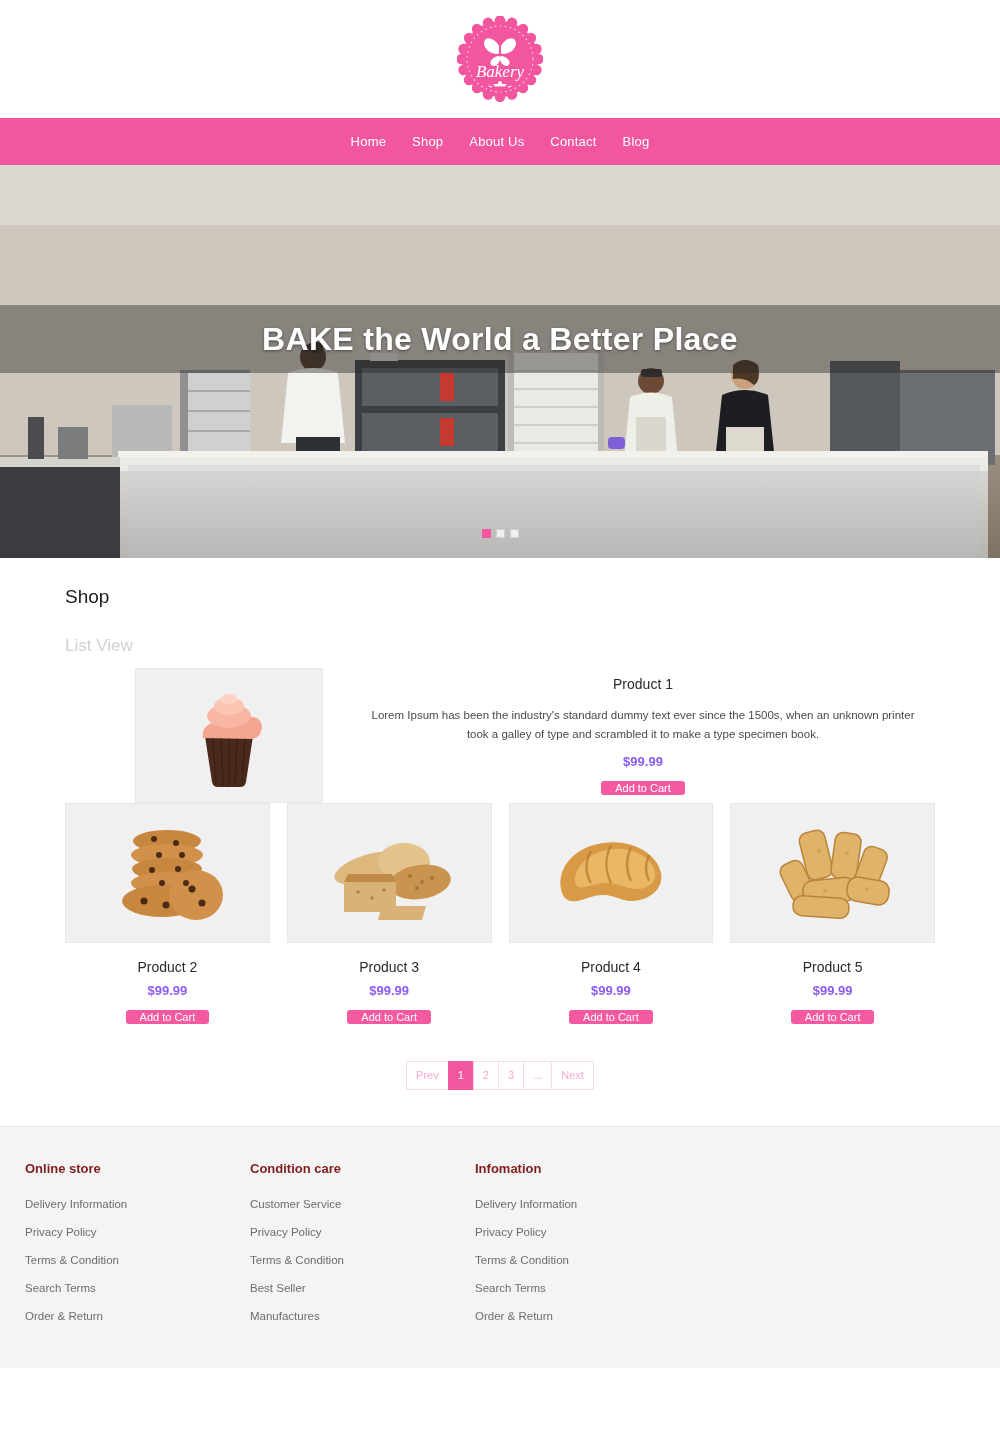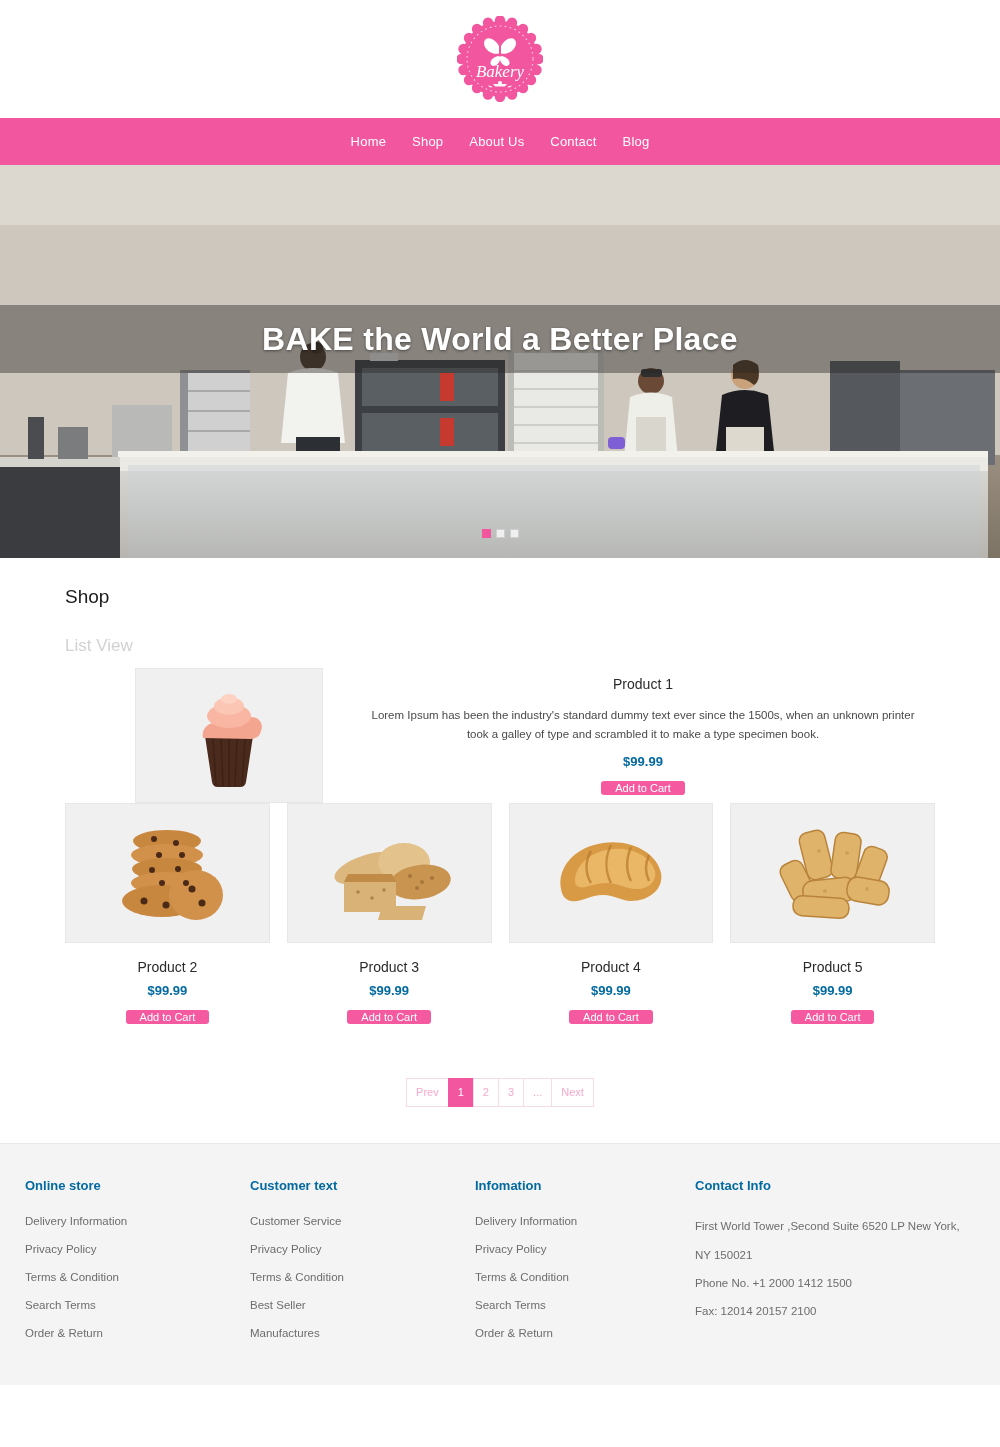--- a/index.html
+++ b/index.html
@@ -108,21 +108,21 @@
   }
   .prod-name { font-size: 14px; font-weight: normal; color: #2b2b2b; }
   .prod-desc {
     font-size: 11.5px;
     color: #4a4a4a;
     line-height: 1.65;
     margin-top: 14px;
     max-width: 600px;
     margin-left: auto; margin-right: auto;
   }
-  .prod-price { font-size: 13px; font-weight: bold; color: #0369a1; margin-top: 10px; }
+  .prod-price { font-size: 13px; font-weight: bold; color: #8b5cf6; margin-top: 10px; }
   .btn-cart {
     display: inline-block;
     background: #f55aa0;
     color: #ffffff;
     font-size: 11px;
     border: none;
     border-radius: 3px;
     padding: 1px 14px;
     margin-top: 12px;
     cursor: pointer;
@@ -143,21 +143,21 @@
     border: 1px solid #e7e7e7;
     display: flex; align-items: center; justify-content: center;
     overflow: hidden;
   }
   .grid-card .prod-name { margin-top: 16px; }
   .grid-card .prod-price { margin-top: 8px; }
 
   
   .pagination {
     display: flex; justify-content: center; align-items: stretch;
-    margin-top: 53px;
+    margin-top: 36px;
   }
   .page-btn {
     min-width: 23px;
     padding: 7px 9px;
     font-size: 11px;
     color: #f7a9cd;
     background: #ffffff;
     border: 1px solid #f3dbe7;
     border-right: none;
     text-align: center;
@@ -171,21 +171,21 @@
   .site-footer {
     background: #f4f4f4;
     border-top: 1px solid #eaeaea;
     padding: 34px 0 30px;
   }
   .footer-grid {
     width: 950px; margin: 0 auto;
     display: grid;
     grid-template-columns: 225px 225px 220px 280px;
   }
-  .foot-head { font-size: 13px; font-weight: bold; color: #0369a1; margin-bottom: 22px; }
+  .foot-head { font-size: 13px; font-weight: bold; color: #7f1d1d; margin-bottom: 22px; }
   .foot-link {
     display: block;
     font-size: 11.5px;
     color: #6d6d6d;
     text-decoration: none;
     margin-bottom: 16px;
     cursor: pointer;
   }
   .foot-text { font-size: 11.5px; color: #6d6d6d; line-height: 1.95; margin-bottom: 6px; }
 </style>
@@ -553,39 +553,32 @@
     <div>
       <div class="foot-head">Online store</div>
       <a class="foot-link">Delivery Information</a>
       <a class="foot-link">Privacy Policy</a>
       <a class="foot-link">Terms &amp; Condition</a>
       <a class="foot-link">Search Terms</a>
       <a class="foot-link">Order &amp; Return</a>
     </div>
 
     <div>
-      <div class="foot-head">Customer text</div>
+      <div class="foot-head">Condition care</div>
       <a class="foot-link">Customer Service</a>
       <a class="foot-link">Privacy Policy</a>
       <a class="foot-link">Terms &amp; Condition</a>
       <a class="foot-link">Best Seller</a>
       <a class="foot-link">Manufactures</a>
     </div>
 
     <div>
       <div class="foot-head">Infomation</div>
       <a class="foot-link">Delivery Information</a>
       <a class="foot-link">Privacy Policy</a>
       <a class="foot-link">Terms &amp; Condition</a>
       <a class="foot-link">Search Terms</a>
       <a class="foot-link">Order &amp; Return</a>
     </div>
 
-    <div>
-      <div class="foot-head">Contact Info</div>
-      <div class="foot-text">First World Tower ,Second Suite 6520 LP New York,</div>
-      <div class="foot-text">NY 150021</div>
-      <div class="foot-text">Phone No. +1 2000 1412 1500</div>
-      <div class="foot-text">Fax: 12014 20157 2100</div>
-    </div>
 
   </div>
 </footer>
 
 </body></html>

